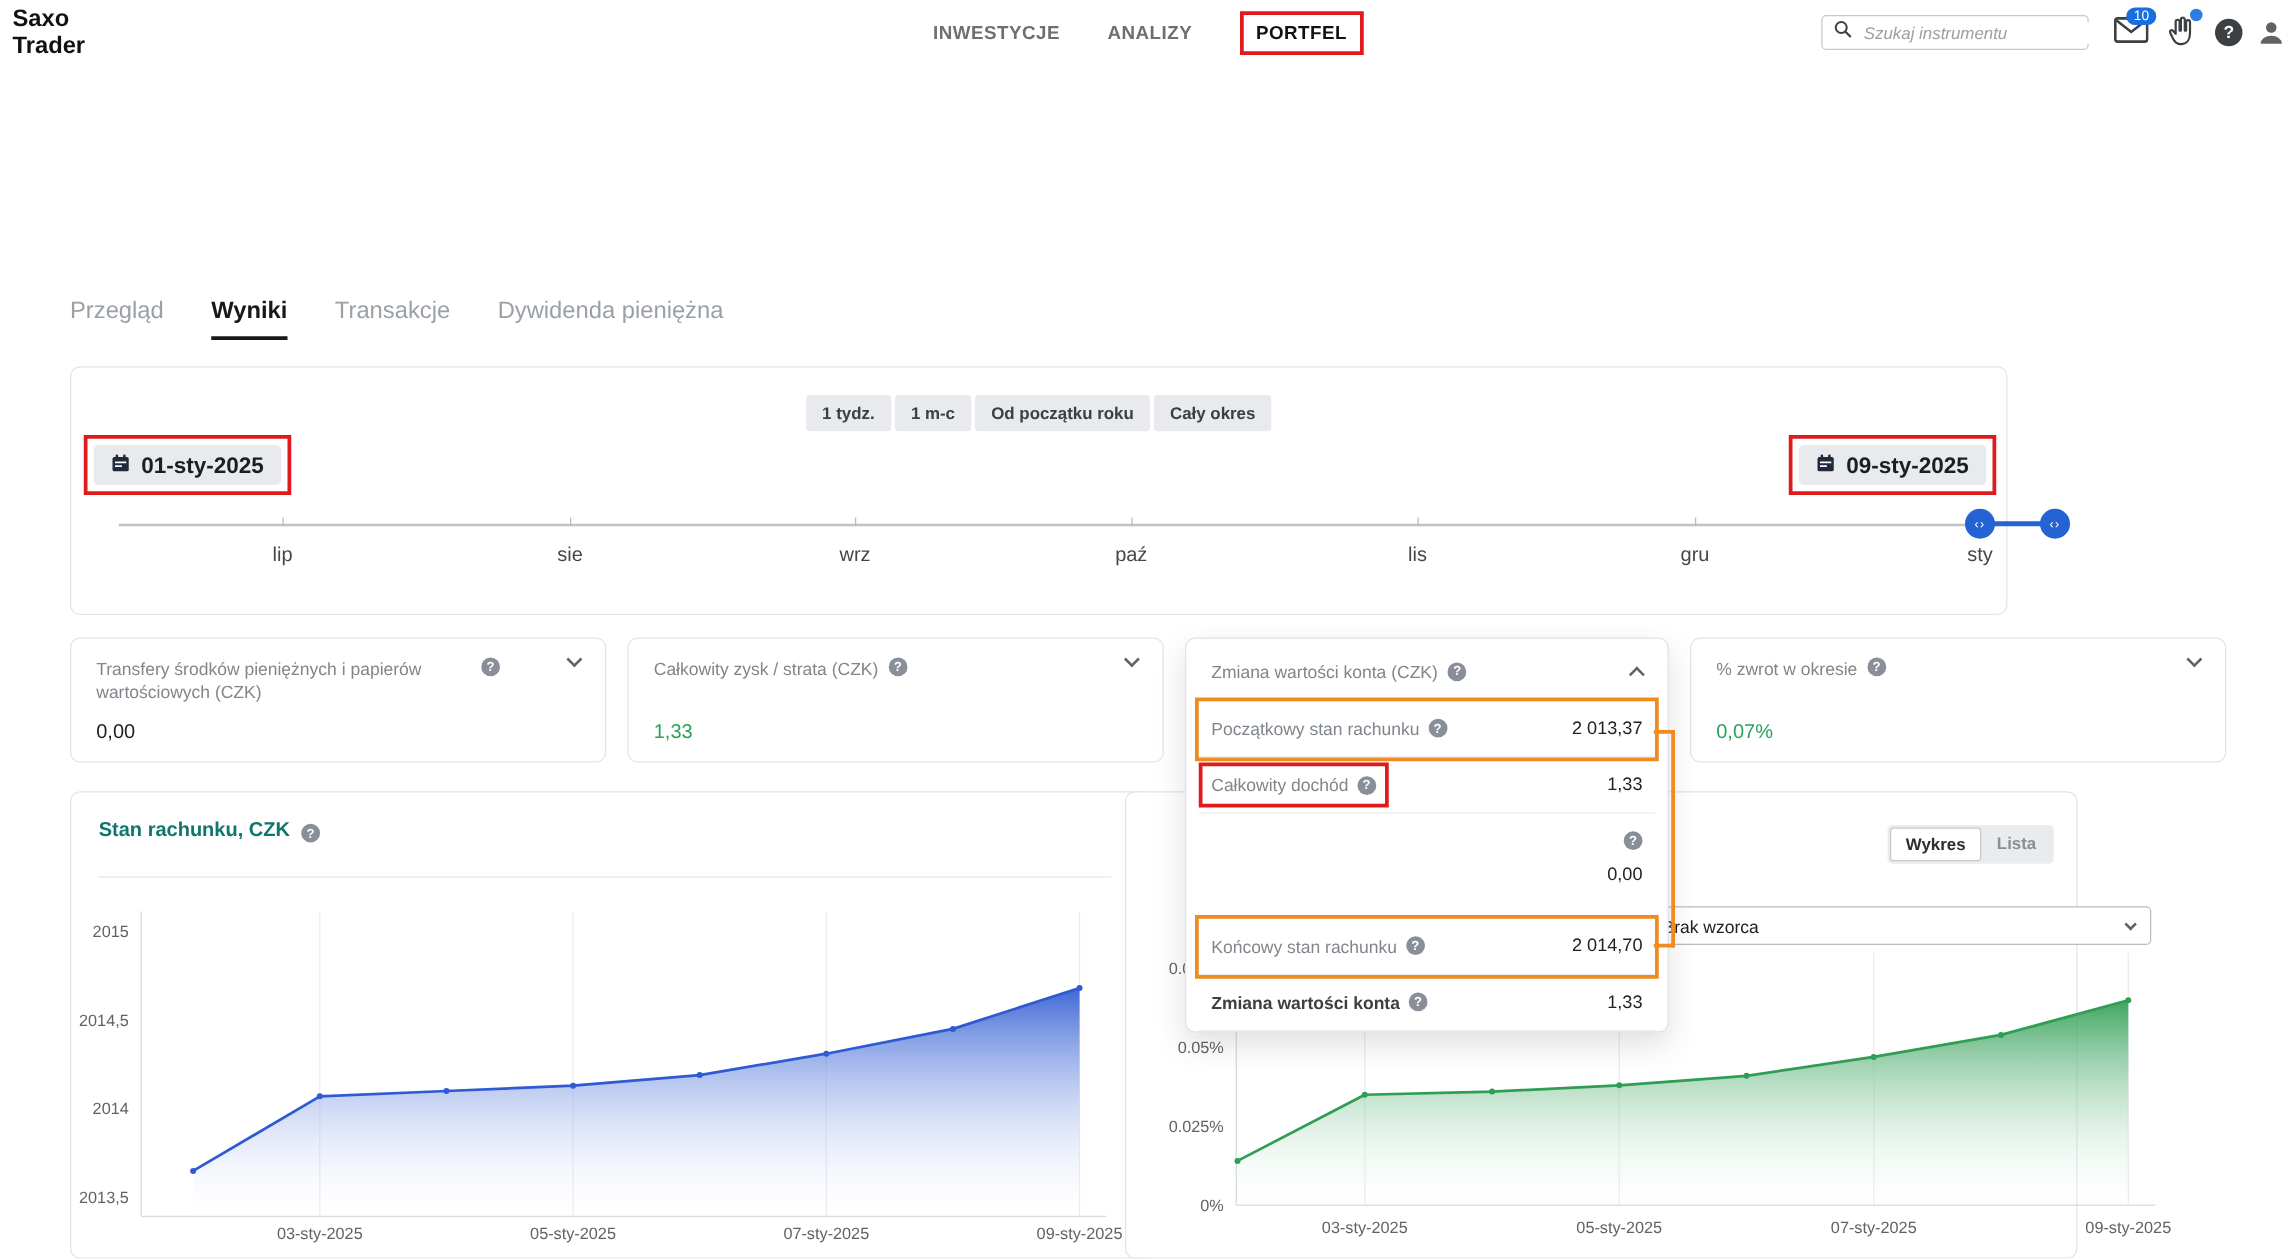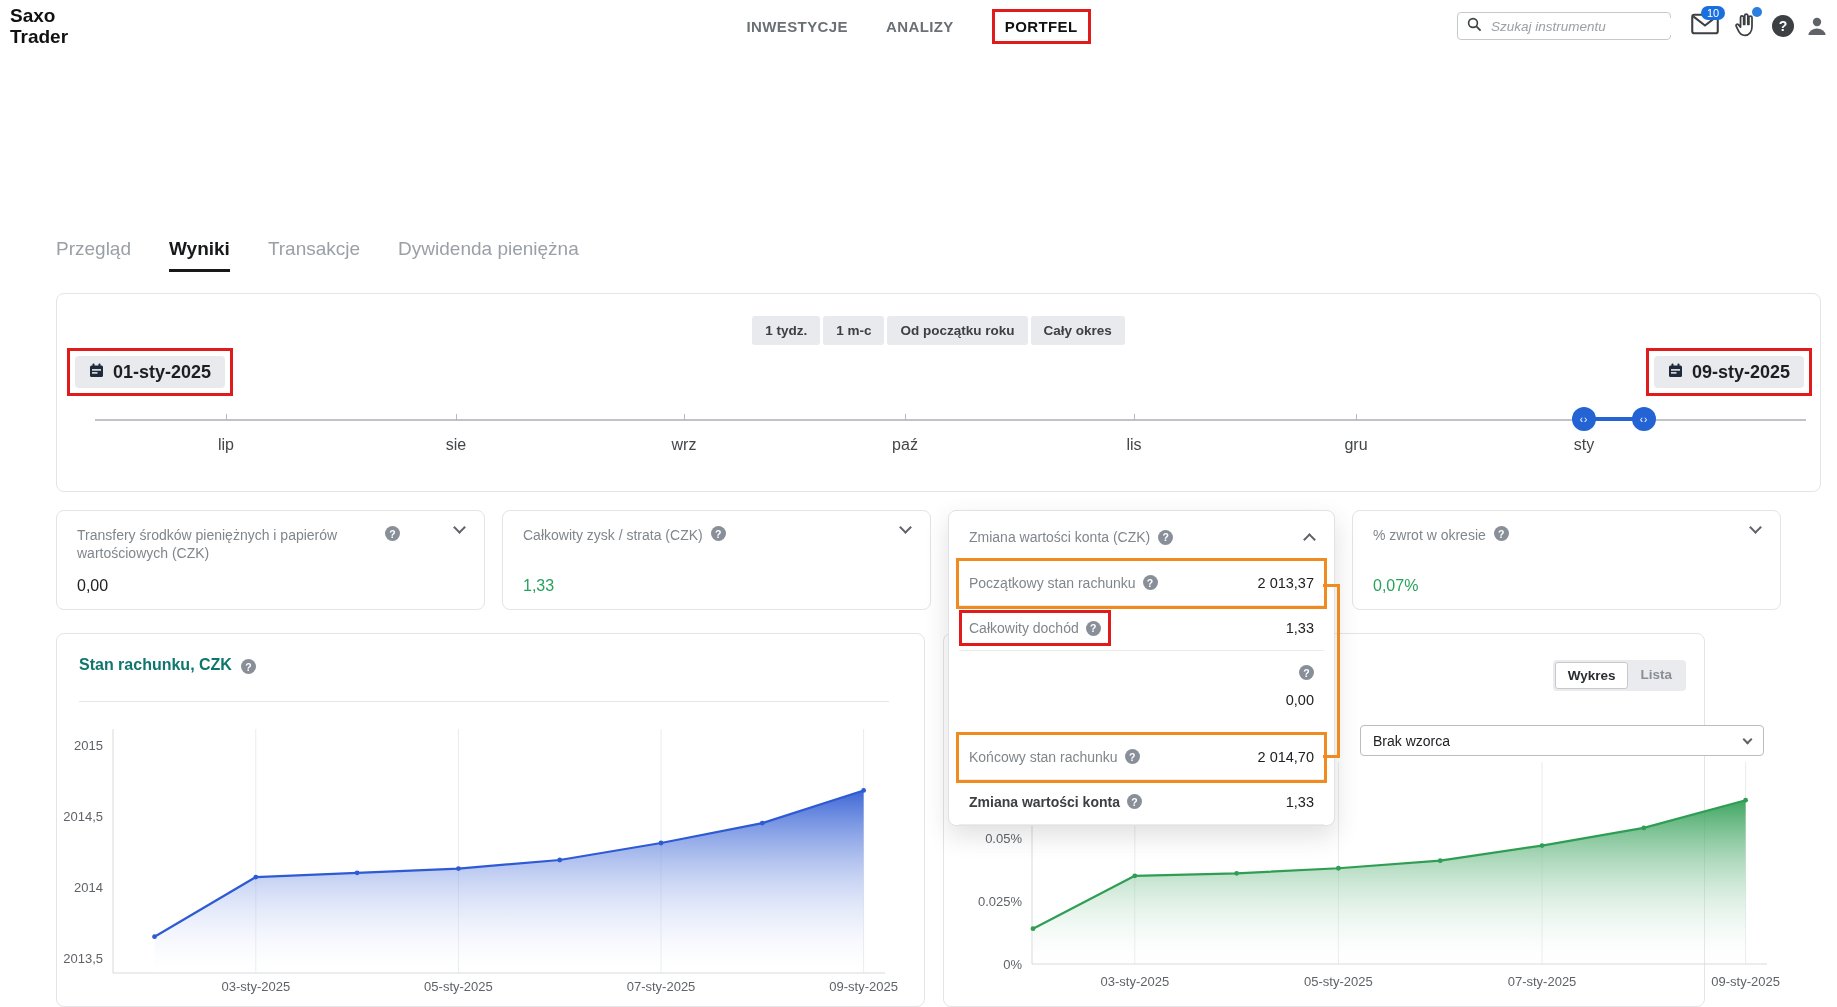--- a/index.html
+++ b/index.html
@@ -22,21 +22,21 @@
   .hbtn{position:absolute;top:13px;cursor:pointer}
   .badge{position:absolute;left:1701px;top:6px;background:#1a6fe0;color:#fff;font-size:11px;font-weight:normal;padding:1px 6px;border-radius:9px;z-index:3}
   .bluedot{position:absolute;left:1752px;top:7px;width:10px;height:10px;border-radius:50%;background:#2a7de1;z-index:3}
 
   
   .tabs{position:absolute;left:56px;top:238px;display:flex;gap:38px}
   .tab{font-size:19px;color:#9aa0a6;padding-bottom:9px;cursor:pointer}
   .tab.active{color:#17181a;font-weight:bold;border-bottom:3px solid #17181a}
 
   
-  .date-panel{position:absolute;left:56px;top:293px;width:1765px;height:199px;border:1px solid var(--border);border-radius:8px;background:#fff}
+  .date-panel{position:absolute;left:56px;top:293px;width:1550px;height:199px;border:1px solid var(--border);border-radius:8px;background:#fff}
   .presets{position:absolute;left:0;right:0;top:22px;display:flex;justify-content:center;gap:3px}
   .preset{background:#e8eaed;border:none;border-radius:3px;font:bold 13.5px "Liberation Sans",sans-serif;color:#3c4043;padding:7px 13px;cursor:pointer}
   .ann-red-wrap{position:absolute;border:3px solid var(--red);padding:5px}
   .ann-start{left:10px;top:54px}
   .ann-end{right:8px;top:54px}
   .date-pill{background:#e8eaed;border-radius:4px;height:32px;display:flex;align-items:center;gap:9px;padding:0 14px;font-size:18px;font-weight:bold;color:#1c1e21;cursor:pointer}
   .slider-track{position:absolute;left:38px;right:14px;top:125px;height:2px;background:#bfc3c8;cursor:pointer}
   .slider-tick{position:absolute;top:120px;width:1px;height:7px;background:#b6bac0}
   .slider-range{position:absolute;top:123px;height:4px;background:var(--blue);border-radius:2px}
   .slider-handle{position:absolute;top:113px;width:24px;height:24px;border-radius:50%;background:var(--blue);color:#fff;display:flex;align-items:center;justify-content:center;font-size:10px;letter-spacing:1px;cursor:grab;z-index:2}
@@ -69,21 +69,21 @@
   .prow3-right{margin-left:auto;display:flex;flex-direction:column;align-items:flex-end;gap:12px}
   .prow3-right .prow-value{margin-left:0}
   .ann-orange-row{outline:3px solid var(--orange);outline-offset:0}
   .lblgrp{display:inline-flex;align-items:center;gap:7px}
   .ann-red-label{outline:3px solid var(--red);outline-offset:7px}
   .bracket{position:absolute;right:-6px;width:17px;border:3px solid var(--orange);border-left:none;pointer-events:none}
 
   
   .chart-card{position:absolute;top:633px;height:374px;background:#fff;border:1px solid var(--border);border-radius:8px;z-index:5}
   .chart-card.left{left:56px;width:869px}
-  .chart-card.right{left:943px;width:762px}
+  .chart-card.right{left:900px;width:762px}
   .chart-title{position:absolute;left:22px;top:22px;display:flex;align-items:flex-end;gap:9px;font-size:16px;font-weight:bold;color:#0f766e}
   .chart-divider{position:absolute;left:22px;right:35px;top:67px;height:1px;background:#e4e6e9}
   .chart-svg{position:absolute;left:0;top:0;overflow:visible;pointer-events:none}
   .chart-svg text{font-family:"Liberation Sans",sans-serif;font-size:13px;fill:#5f6368}
   .view-toggle{position:absolute;right:18px;top:26px;display:flex;background:#e9ebee;border-radius:4px;padding:2px;z-index:6}
   .vt-btn{font-size:13.5px;font-weight:bold;padding:5px 12px;border-radius:3px;color:#8a8f94;cursor:pointer}
   .vt-btn.active{background:#fff;border:1px solid #c9c9c9;color:#2b2d30}
   .benchmark{position:absolute;left:416px;top:91px;width:404px;height:31px;border:1px solid #b9bcc0;border-radius:4px;background:#fff;display:flex;align-items:center;padding:0 12px;font-size:14px;color:var(--ink);cursor:pointer;z-index:6}
 </style>
 </head>

